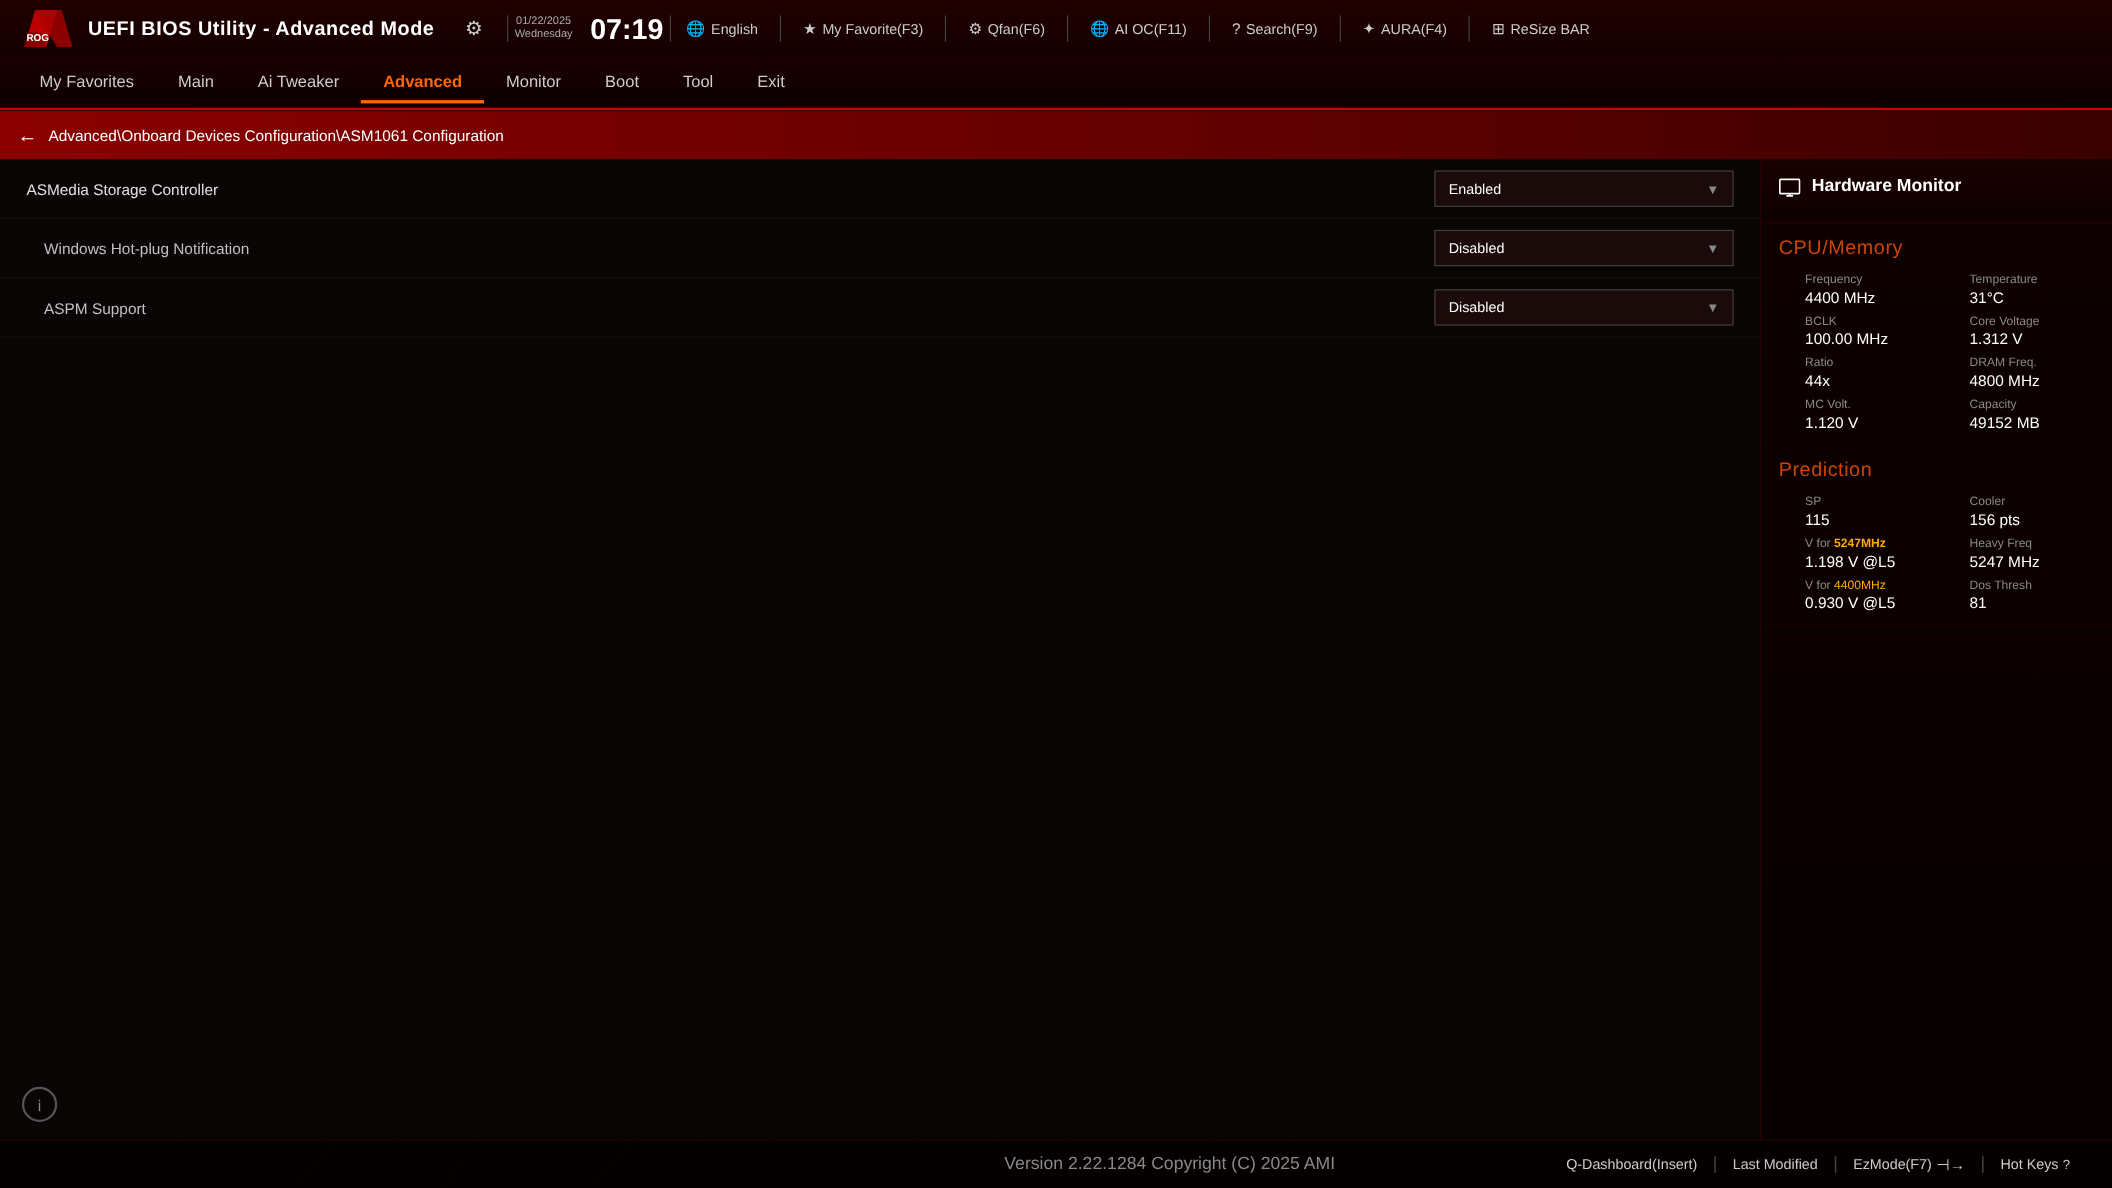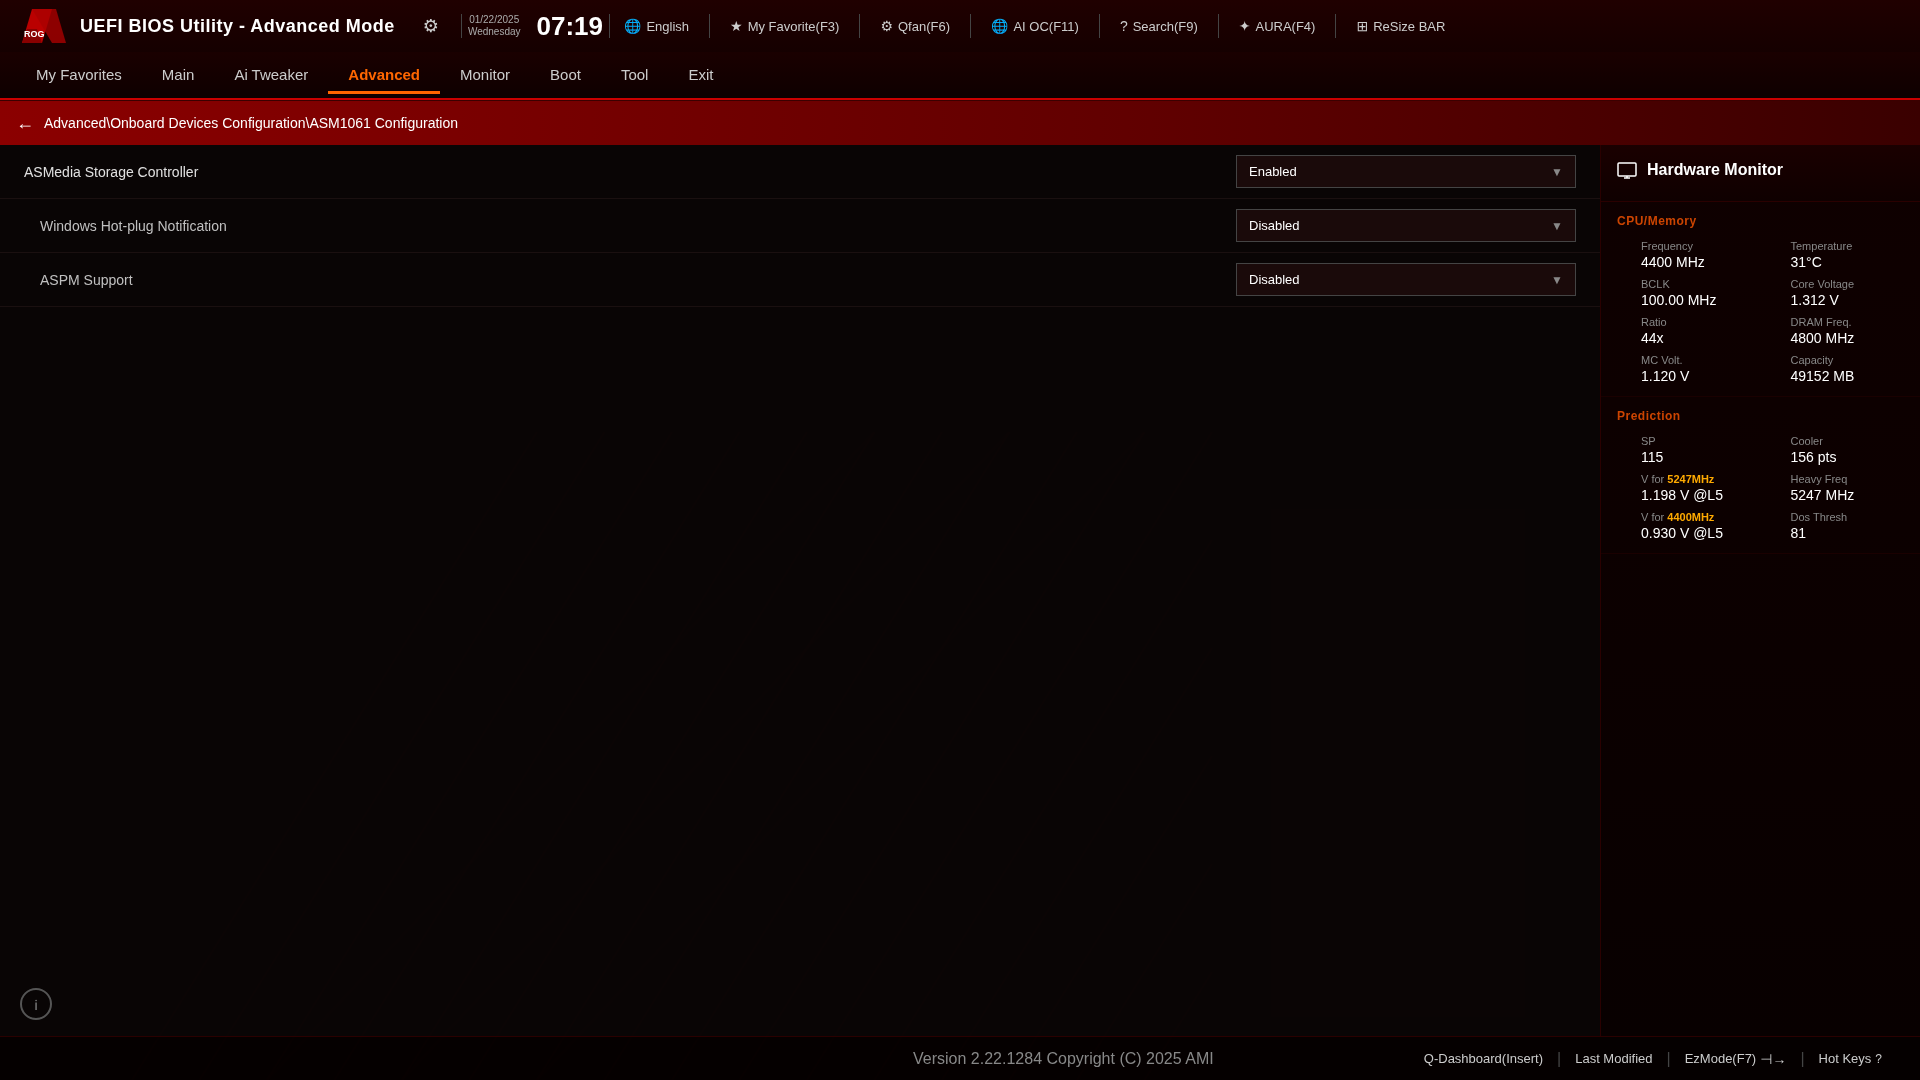--- a/index.html
+++ b/index.html
@@ -188,21 +188,21 @@
       font-size: 14px;
       color: #e0e0e0;
     }
 
     .setting-label.indented {
       padding-left: 16px;
       color: #c0c0c0;
     }
 
     .setting-dropdown {
-      width: 340px;
+      width: 272px;
       display: flex;
       align-items: center;
       justify-content: space-between;
       background: #1a0a0a;
       border: 1px solid #444;
       padding: 8px 12px;
       cursor: pointer;
       font-size: 13px;
       color: #ffffff;
     }
@@ -235,23 +235,23 @@
       font-weight: 600;
       color: #ffffff;
     }
 
     .sidebar-section {
       padding: 12px 16px;
       border-bottom: 1px solid #1a0000;
     }
 
     .sidebar-section-title {
-      font-size: 12px;
+      font-size: 18px;
       color: #cc4400;
-      font-weight: 700;
+      font-weight: 400;
       margin-bottom: 12px;
       letter-spacing: 0.5px;
     }
 
     .hw-grid {
       display: grid;
       grid-template-columns: 1fr 1fr;
       gap: 8px 12px;
     }
 
@@ -585,21 +585,21 @@
         <div class="hw-item">
           <span class="hw-label">V for <span style="color:#ffaa00;font-weight:bold">5247MHz</span></span>
           <span class="hw-value">1.198 V @L5</span>
         </div>
         <div class="hw-item">
           <span class="hw-label">Heavy Freq</span>
           <span class="hw-value">5247 MHz</span>
         </div>
 
         <div class="hw-item">
-          <span class="hw-label">V for <span style="color:#ffaa00;font-weight:bold">4400MHz</span></span>
+          <span class="hw-label">V for <span style="color:#ffaa00;font-weight:normal">4400MHz</span></span>
           <span class="hw-value">0.930 V @L5</span>
         </div>
         <div class="hw-item">
           <span class="hw-label">Dos Thresh</span>
           <span class="hw-value">81</span>
         </div>
       </div>
     </div>
   </div>
 </div>

